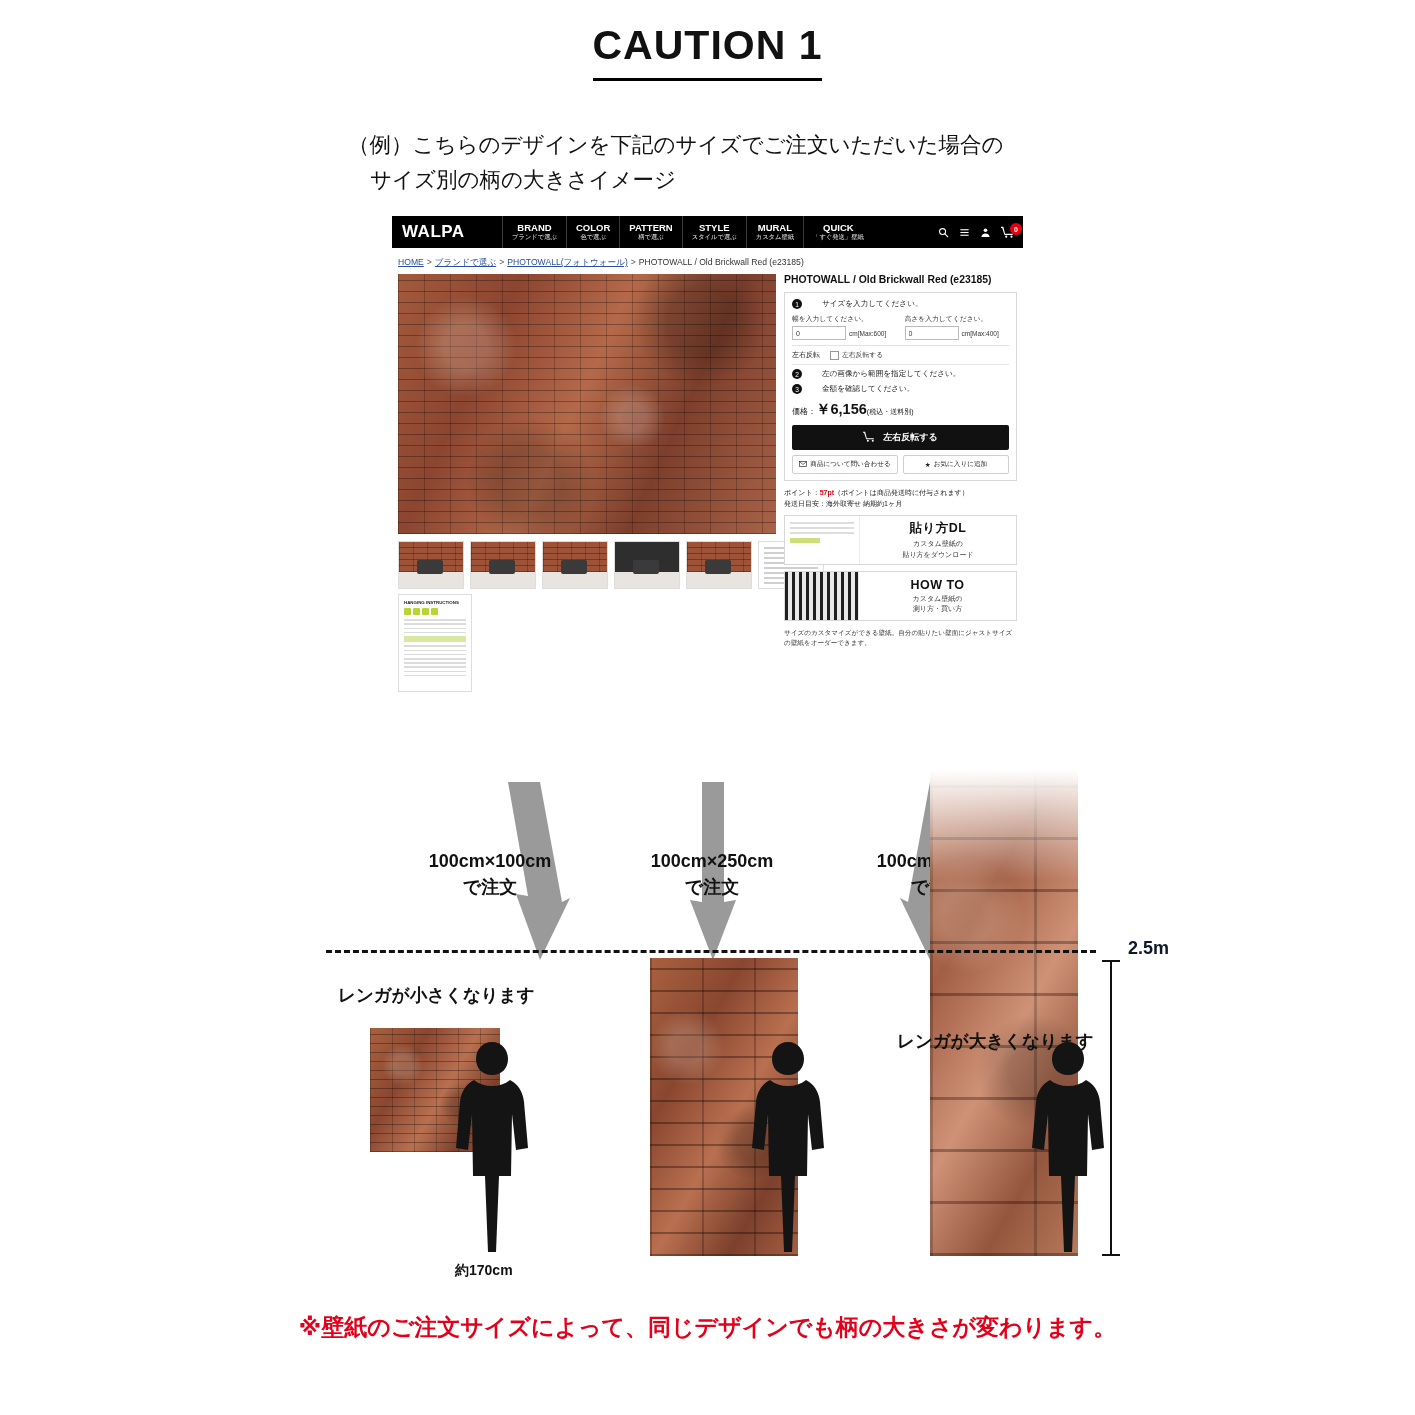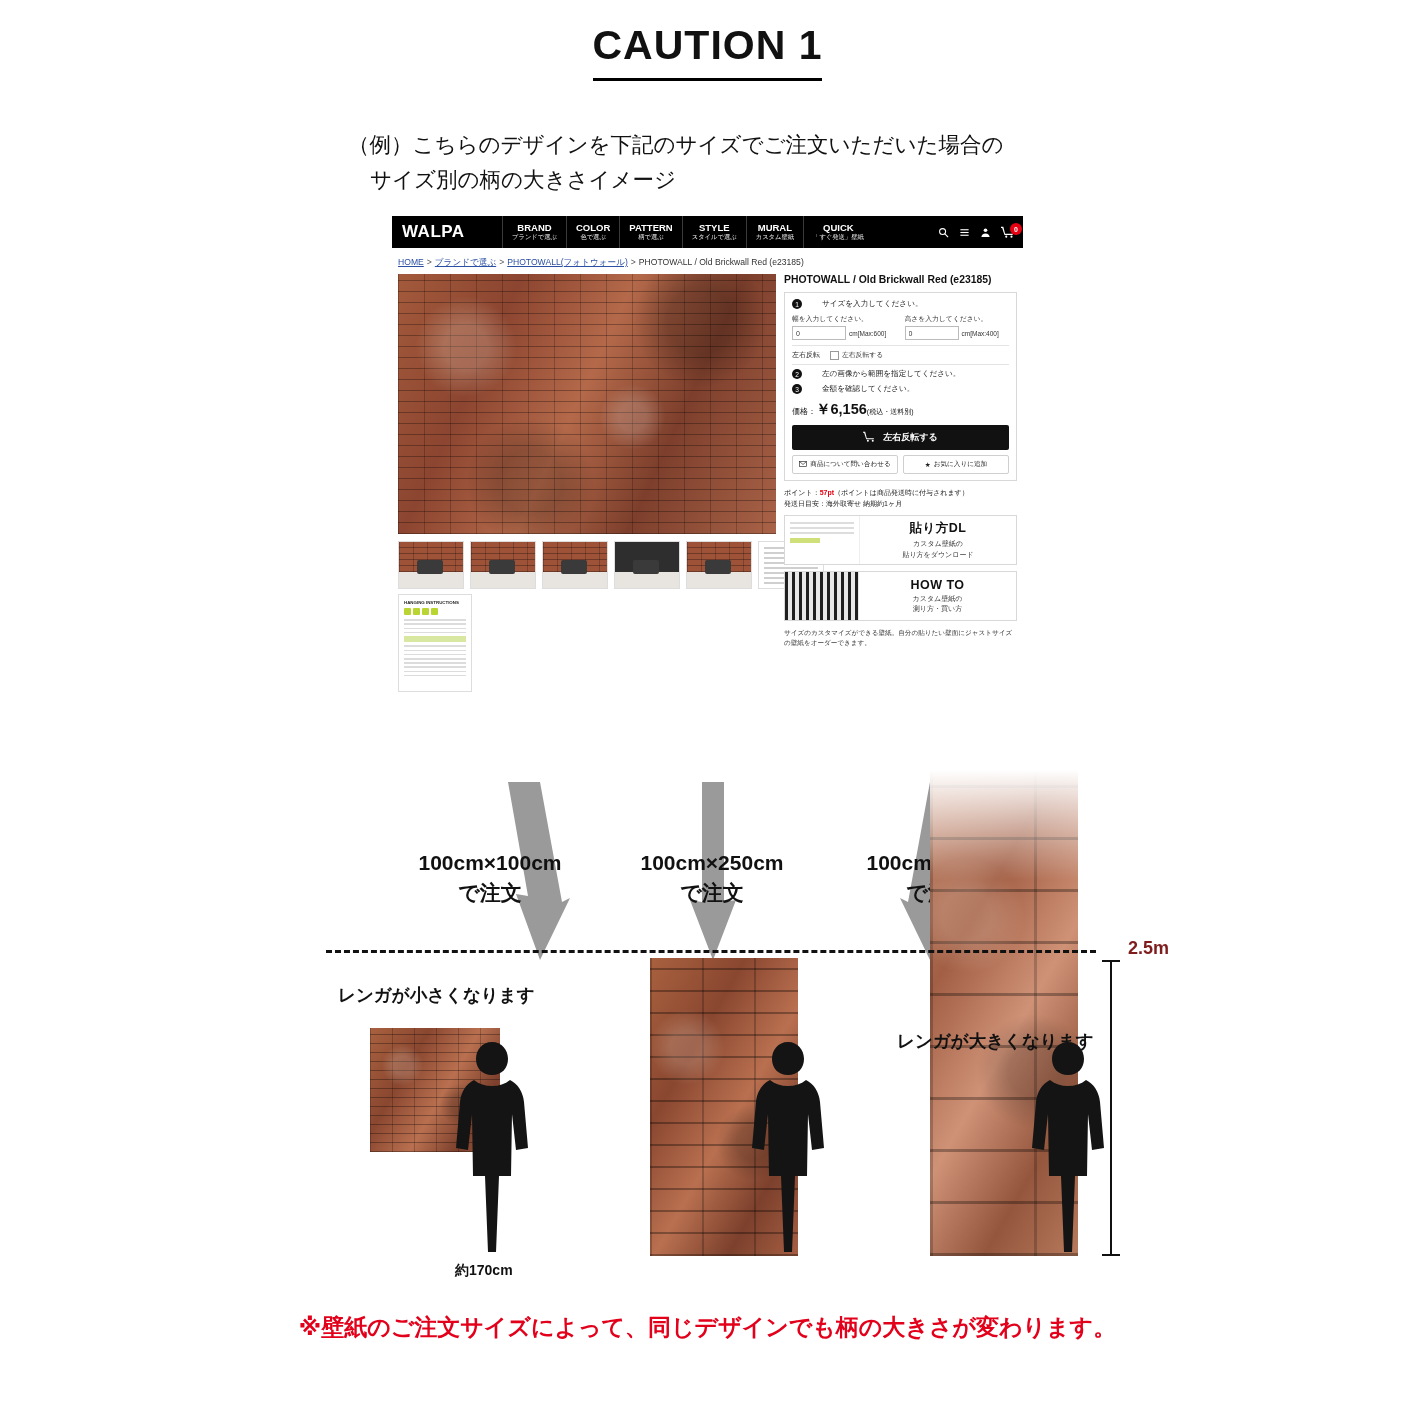--- a/index.html
+++ b/index.html
@@ -156,29 +156,29 @@
   .howto .pic.doc .dl i{display:block;height:2px;background:#ddd;margin-bottom:3px;}
   .howto .pic.doc .dg{position:absolute;left:5px;top:22px;width:30px;height:5px;background:#cfe07a;}
   .howto .txt{flex:1;display:flex;flex-direction:column;align-items:center;justify-content:center;text-align:center;}
   .howto .txt .big{font-size:12.5px;font-weight:bold;color:#111;letter-spacing:.5px;}
   .howto .txt .small{font-size:7px;color:#333;line-height:1.45;margin-top:2px;}
   .footnote{font-size:6.6px;color:#333;line-height:1.5;margin-top:7px;}
 
   
   .arrow{position:absolute;}
   .sizelabel{
-    position:absolute;text-align:center;font-size:21px;font-weight:bold;color:#111;line-height:1.45;
+    position:absolute;text-align:center;font-size:18px;font-weight:bold;color:#111;line-height:1.45;
   }
 
   
   .dashline{
     position:absolute;left:326px;top:950px;width:770px;height:0;
     border-top:3px dashed #111;
   }
-  .m25{position:absolute;left:1128px;top:938px;font-size:18px;font-weight:bold;color:#7f1d1d;}
+  .m25{position:absolute;left:1128px;top:938px;font-size:18px;font-weight:bold;color:#0f172a;}
   .vruler{position:absolute;left:1110px;top:960px;width:2px;height:296px;background:#111;}
   .vruler::before,.vruler::after{content:"";position:absolute;left:-8px;width:18px;height:2px;background:#111;}
   .vruler::before{top:0;}
   .vruler::after{bottom:0;}
 
   
   .brickpanel{
     position:absolute;
     background:#8f4b34;
     background-image:

